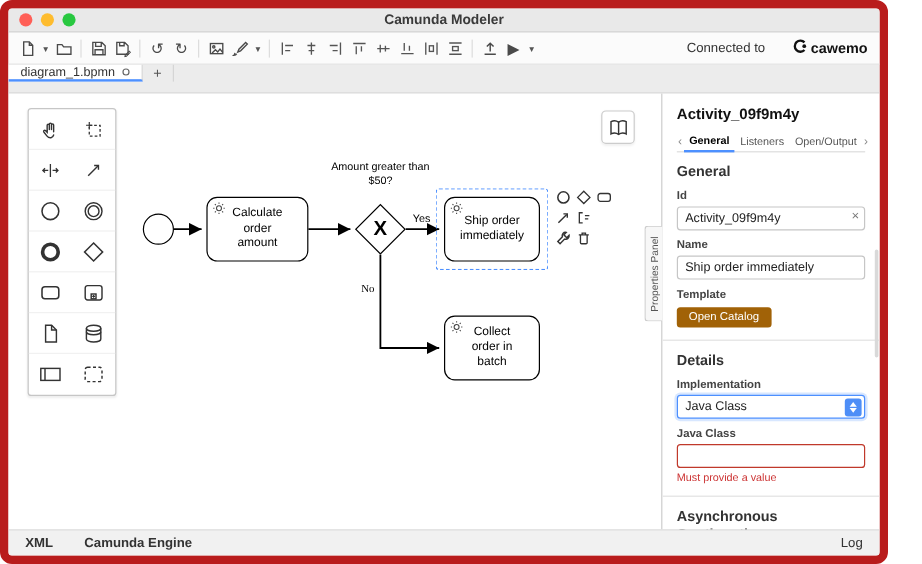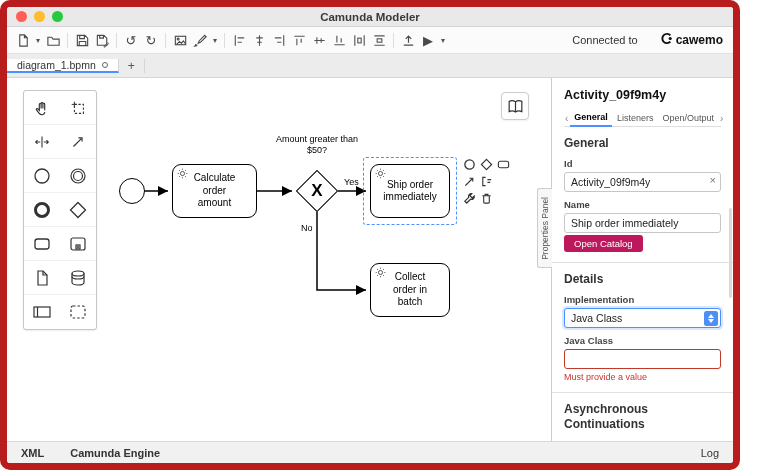--- a/index.html
+++ b/index.html
@@ -18,21 +18,21 @@
   .toolbar { height:27px; background:#fbfbfb; border-bottom:1px solid #e1e1e1; display:flex; align-items:center; padding:0 10px 0 6px; flex:0 0 auto; }
   .tb-btn { height:22px; min-width:20px; padding:0 2px; display:flex; align-items:center; justify-content:center; border:none; background:transparent; border-radius:3px; color:#4a4a4a; font-size:13px; cursor:default; }
   .tb-btn svg { display:block; }
   .tb-caret { font-size:8px; color:#555; min-width:10px; }
   .tb-sep { width:1px; height:15px; background:#ddd; margin:0 4px; }
   .tb-right { margin-left:auto; display:flex; align-items:center; gap:22px; font-size:11px; color:#333; }
   .cawemo { display:flex; align-items:center; gap:3px; font-weight:bold; font-size:12px; color:#111; }
   .glyph-btn { font-size:13px; line-height:1; }
 
   
-  .tabbar { height:24px; background:#ececec; border-bottom:1px solid #d5d5d5; display:flex; align-items:center; flex:0 0 auto; }
+  .tabbar { height:24px; background:#ececec; border-bottom:1px solid #d5d5d5; display:flex; align-items:flex-start; flex:0 0 auto; }
   .tab { display:flex; align-items:center; gap:6px; padding:0 10px; font-size:10.5px; color:#333; border-right:1px solid #d5d5d5; }
   .tab.active { background:#fff; border-bottom:2px solid #4d90ff; }
   .dirty-dot { width:6px; height:6px; border:1px solid #666; border-radius:50%; display:inline-block; }
   .tab.plus { width:26px; justify-content:center; color:#555; font-size:12px; }
 
   
   .main { flex:1 1 auto; display:flex; min-height:0; }
   .canvas { flex:1; position:relative; background:#fff; overflow:hidden; }
 
   
@@ -73,21 +73,21 @@
   .ptabs { display:flex; align-items:flex-end; gap:1px; border-bottom:1px solid #ddd; font-size:9px; color:#555; }
   .ptab { padding:3px 4px; white-space:nowrap; }
   .ptab.active { color:#000; font-weight:bold; border-bottom:2px solid #4d90ff; margin-bottom:-1px; }
   .ptab-nav { font-size:10px; color:#888; padding:2px 1px; }
   .sect-head { font-size:12px; font-weight:bold; color:#333; margin:9px 0 2px 0; line-height:1.25; }
   .fld-label { font-size:9.5px; font-weight:bold; color:#444; margin:7px 0 3px 0; }
   .fld-wrap { position:relative; }
   .fld { width:100%; height:20px; border:1px solid #c6c6c6; border-radius:3px; font-size:10.5px; padding:0 14px 0 6px; font-family:"Liberation Sans", sans-serif; color:#222; background:#fff; }
   .fld.no-clear { padding-right:6px; }
   .fld-clear { position:absolute; right:5px; top:3px; font-size:11px; color:#777; line-height:1; }
-  .btn-blue { display:inline-block; background:#be185d; color:#fff; font-size:9.5px; padding:3px 10px; border-radius:3px; border:none; font-family:"Liberation Sans", sans-serif; }
+  .btn-blue { display:inline-block; background:#a16207; color:#fff; font-size:9.5px; padding:3px 10px; border-radius:3px; border:none; font-family:"Liberation Sans", sans-serif; }
   .divider { border-top:1px solid #e2e2e2; margin:10px -12px 0 -12px; }
   .select { height:20px; border:1px solid #4d90ff; box-shadow:0 0 0 2px rgba(77,144,255,.22); border-radius:3px; display:flex; align-items:center; justify-content:space-between; padding:0 2px 0 6px; font-size:10.5px; color:#222; background:#fff; }
   .spinner { width:14px; height:15px; background:#4e8ef7; border-radius:2.5px; display:flex; flex-direction:column; align-items:center; justify-content:center; gap:1px; }
   .spin-up { width:0; height:0; border-left:3px solid transparent; border-right:3px solid transparent; border-bottom:4px solid #fff; }
   .spin-dn { width:0; height:0; border-left:3px solid transparent; border-right:3px solid transparent; border-top:4px solid #fff; }
   .fld.error { border-color:#c0392b; }
   .err-text { font-size:9px; color:#cc3333; margin-top:3px; }
   .panel-scrollthumb { position:absolute; right:1px; top:130px; width:3px; height:90px; background:#d9d9d9; border-radius:2px; }
 
   
@@ -334,21 +334,21 @@
         </span>
         <span>Calculate order amount</span>
       </div>
 
       <div class="gw-cond-label" style="left:262px; top:56px;">Amount greater than $50?</div>
       <div class="gateway" style="left:289px; top:92px;">
         <span class="diamond"></span>
         <span class="gw-x">X</span>
       </div>
       <div class="flow-label" style="left:337px; top:99px;">Yes</div>
-      <div class="flow-label" style="left:294px; top:145px;">No</div>
+      <div class="flow-label" style="left:294px; top:157px;font-family:Liberation Serif, serif;">No</div>
 
       <div class="selection-box" style="left:356px; top:79px; width:94px; height:68px;"></div>
       <div class="bpmn-task" style="left:363px; top:86px;">
         <span class="task-gear">
           <svg width="11" height="11" viewBox="0 0 16 16" fill="none" stroke="#444" stroke-width="1.3">
               <circle cx="8" cy="8" r="3"></circle>
               <path d="M8 2.5 V1 M8 13.5 V15 M2.5 8 H1 M13.5 8 H15 M4.2 4.2 L3 3 M11.8 4.2 L13 3 M4.2 11.8 L3 13 M11.8 11.8 L13 13"></path>
             </svg>
         </span>
         <span>Ship order immediately</span>
@@ -439,20 +439,21 @@
 
         <div class="fld-label">Id</div>
         <div class="fld-wrap">
           <input class="fld" value="Activity_09f9m4y" style="">
           <span class="fld-clear">×</span>
         </div>
 
         <div class="fld-label">Name</div>
         <input class="fld no-clear" value="Ship order immediately" style="">
 
+        <div class="fld-label">Template</div>
         <button class="btn-blue">Open Catalog</button>
 
         <div class="divider"></div>
 
         <div class="sect-head">Details</div>
 
         <div class="fld-label">Implementation</div>
         <div class="select">
           <span>Java Class</span>
           <span class="spinner">

